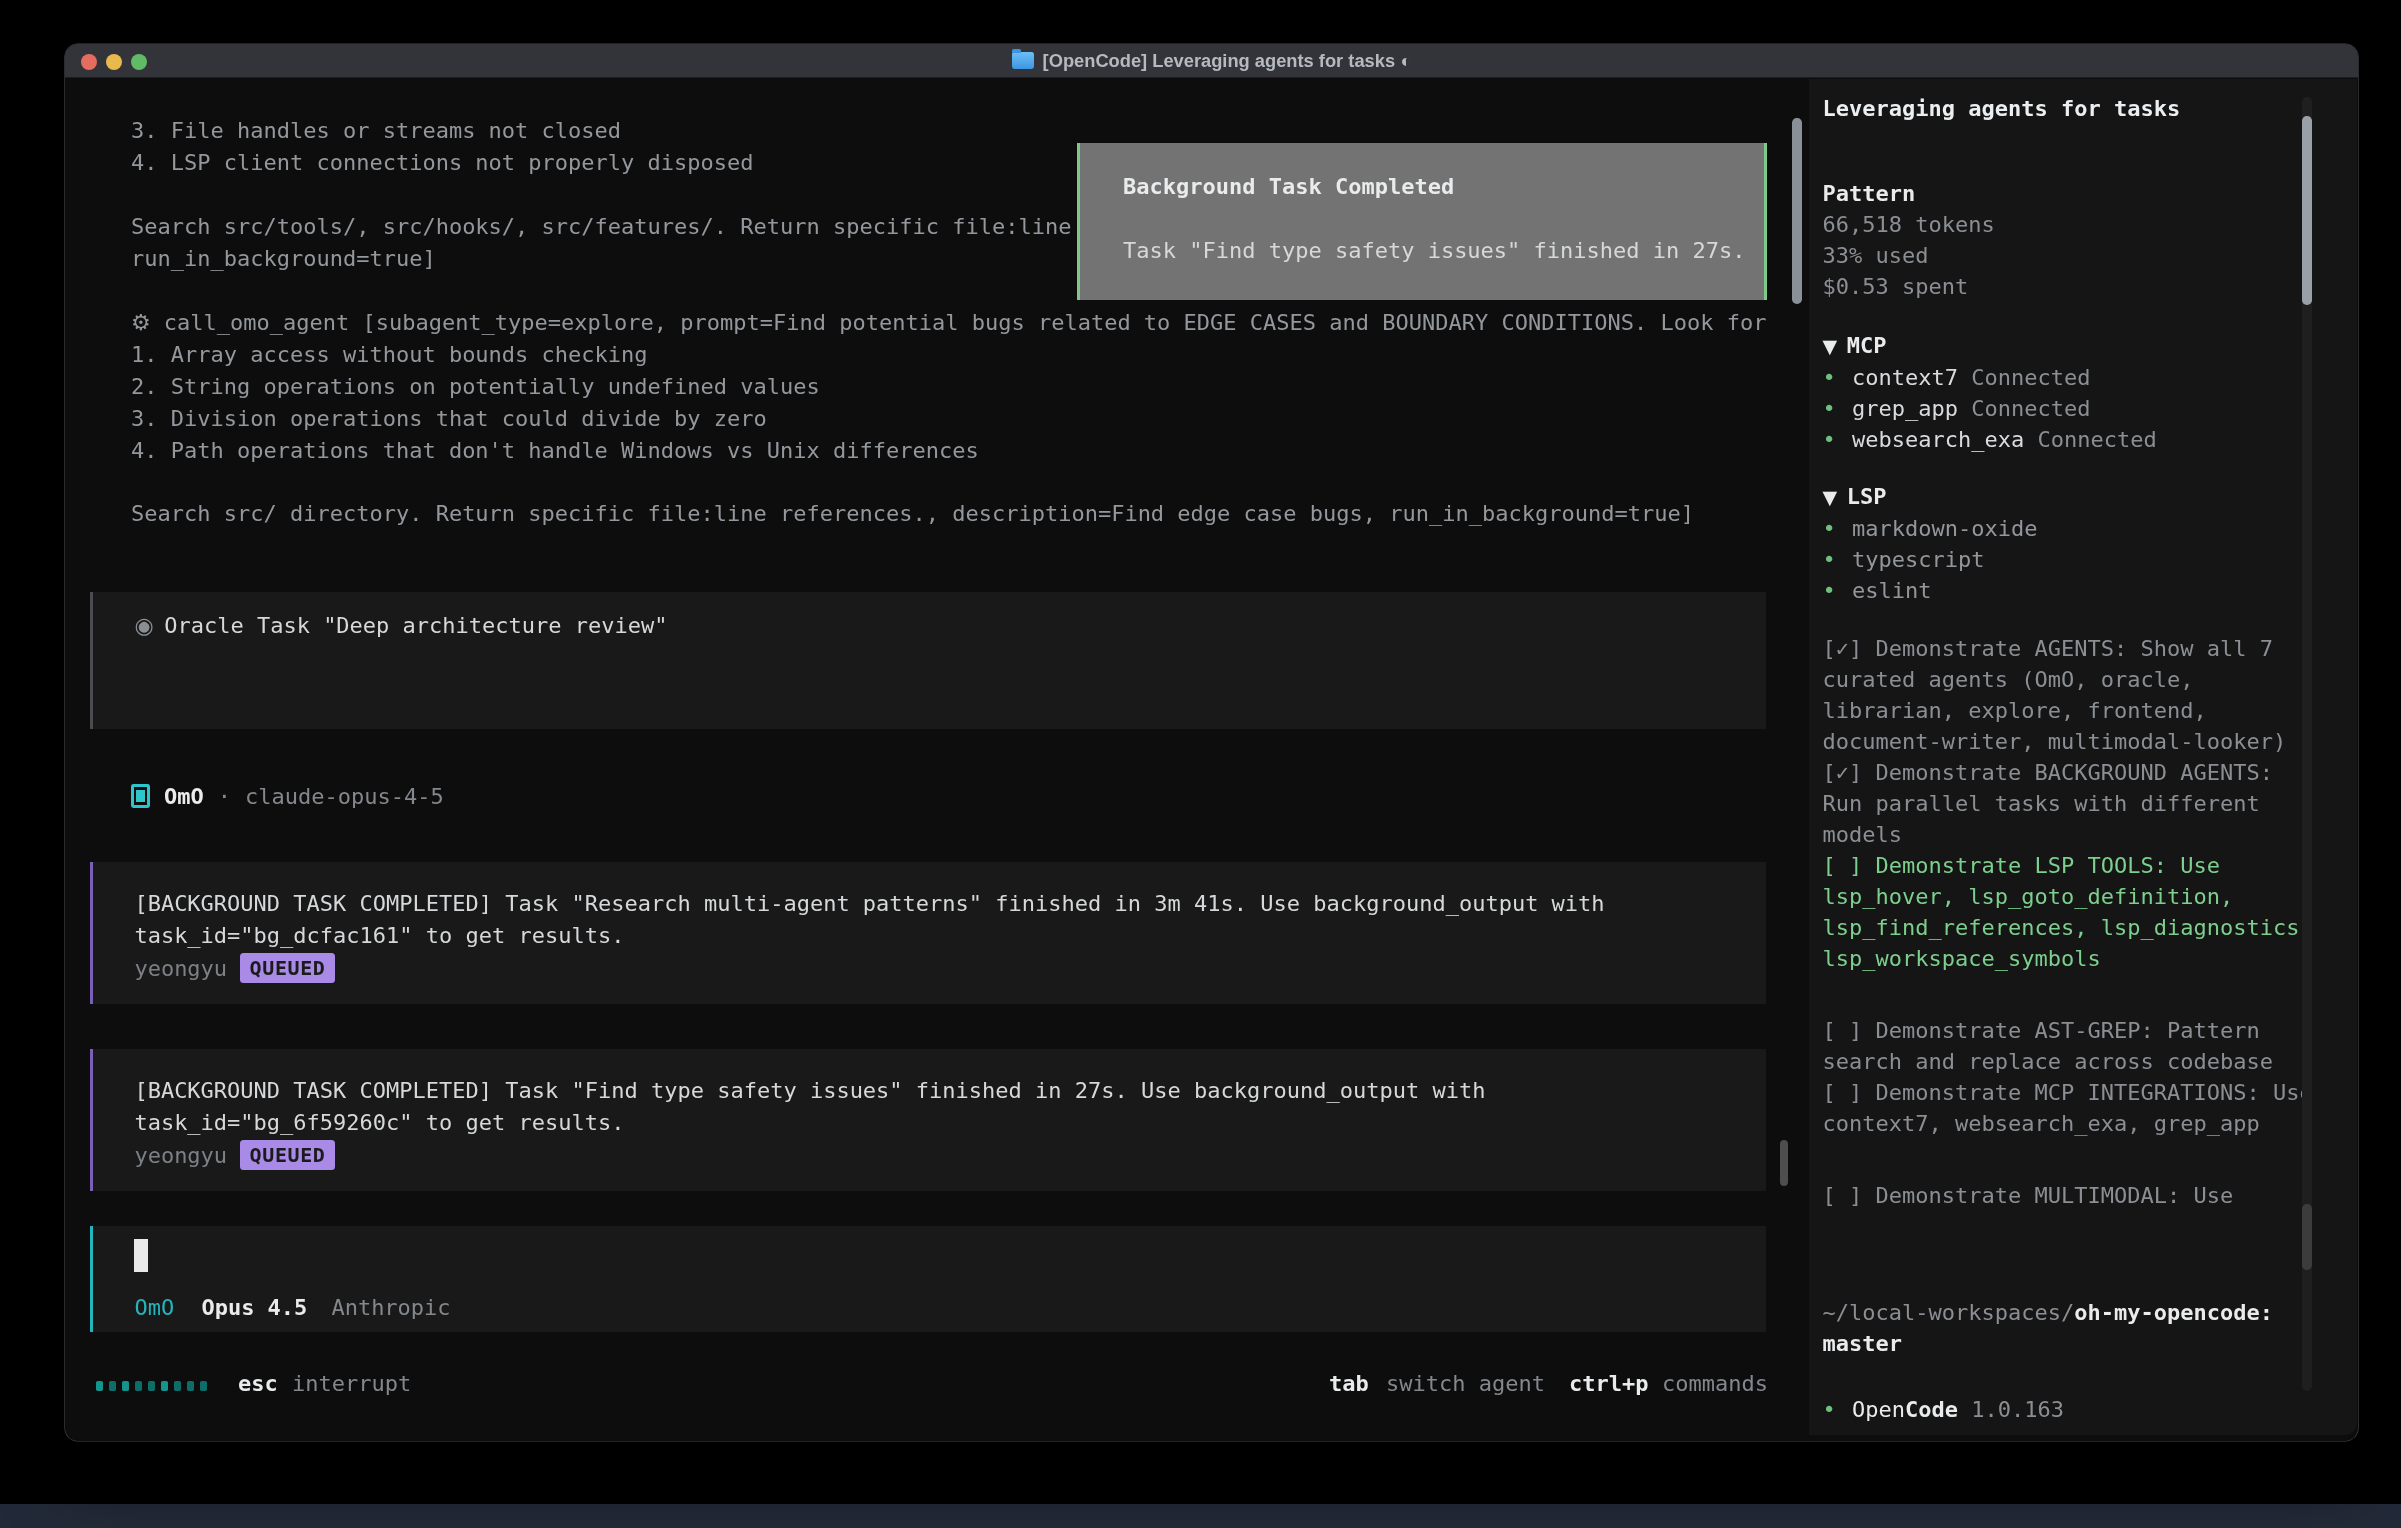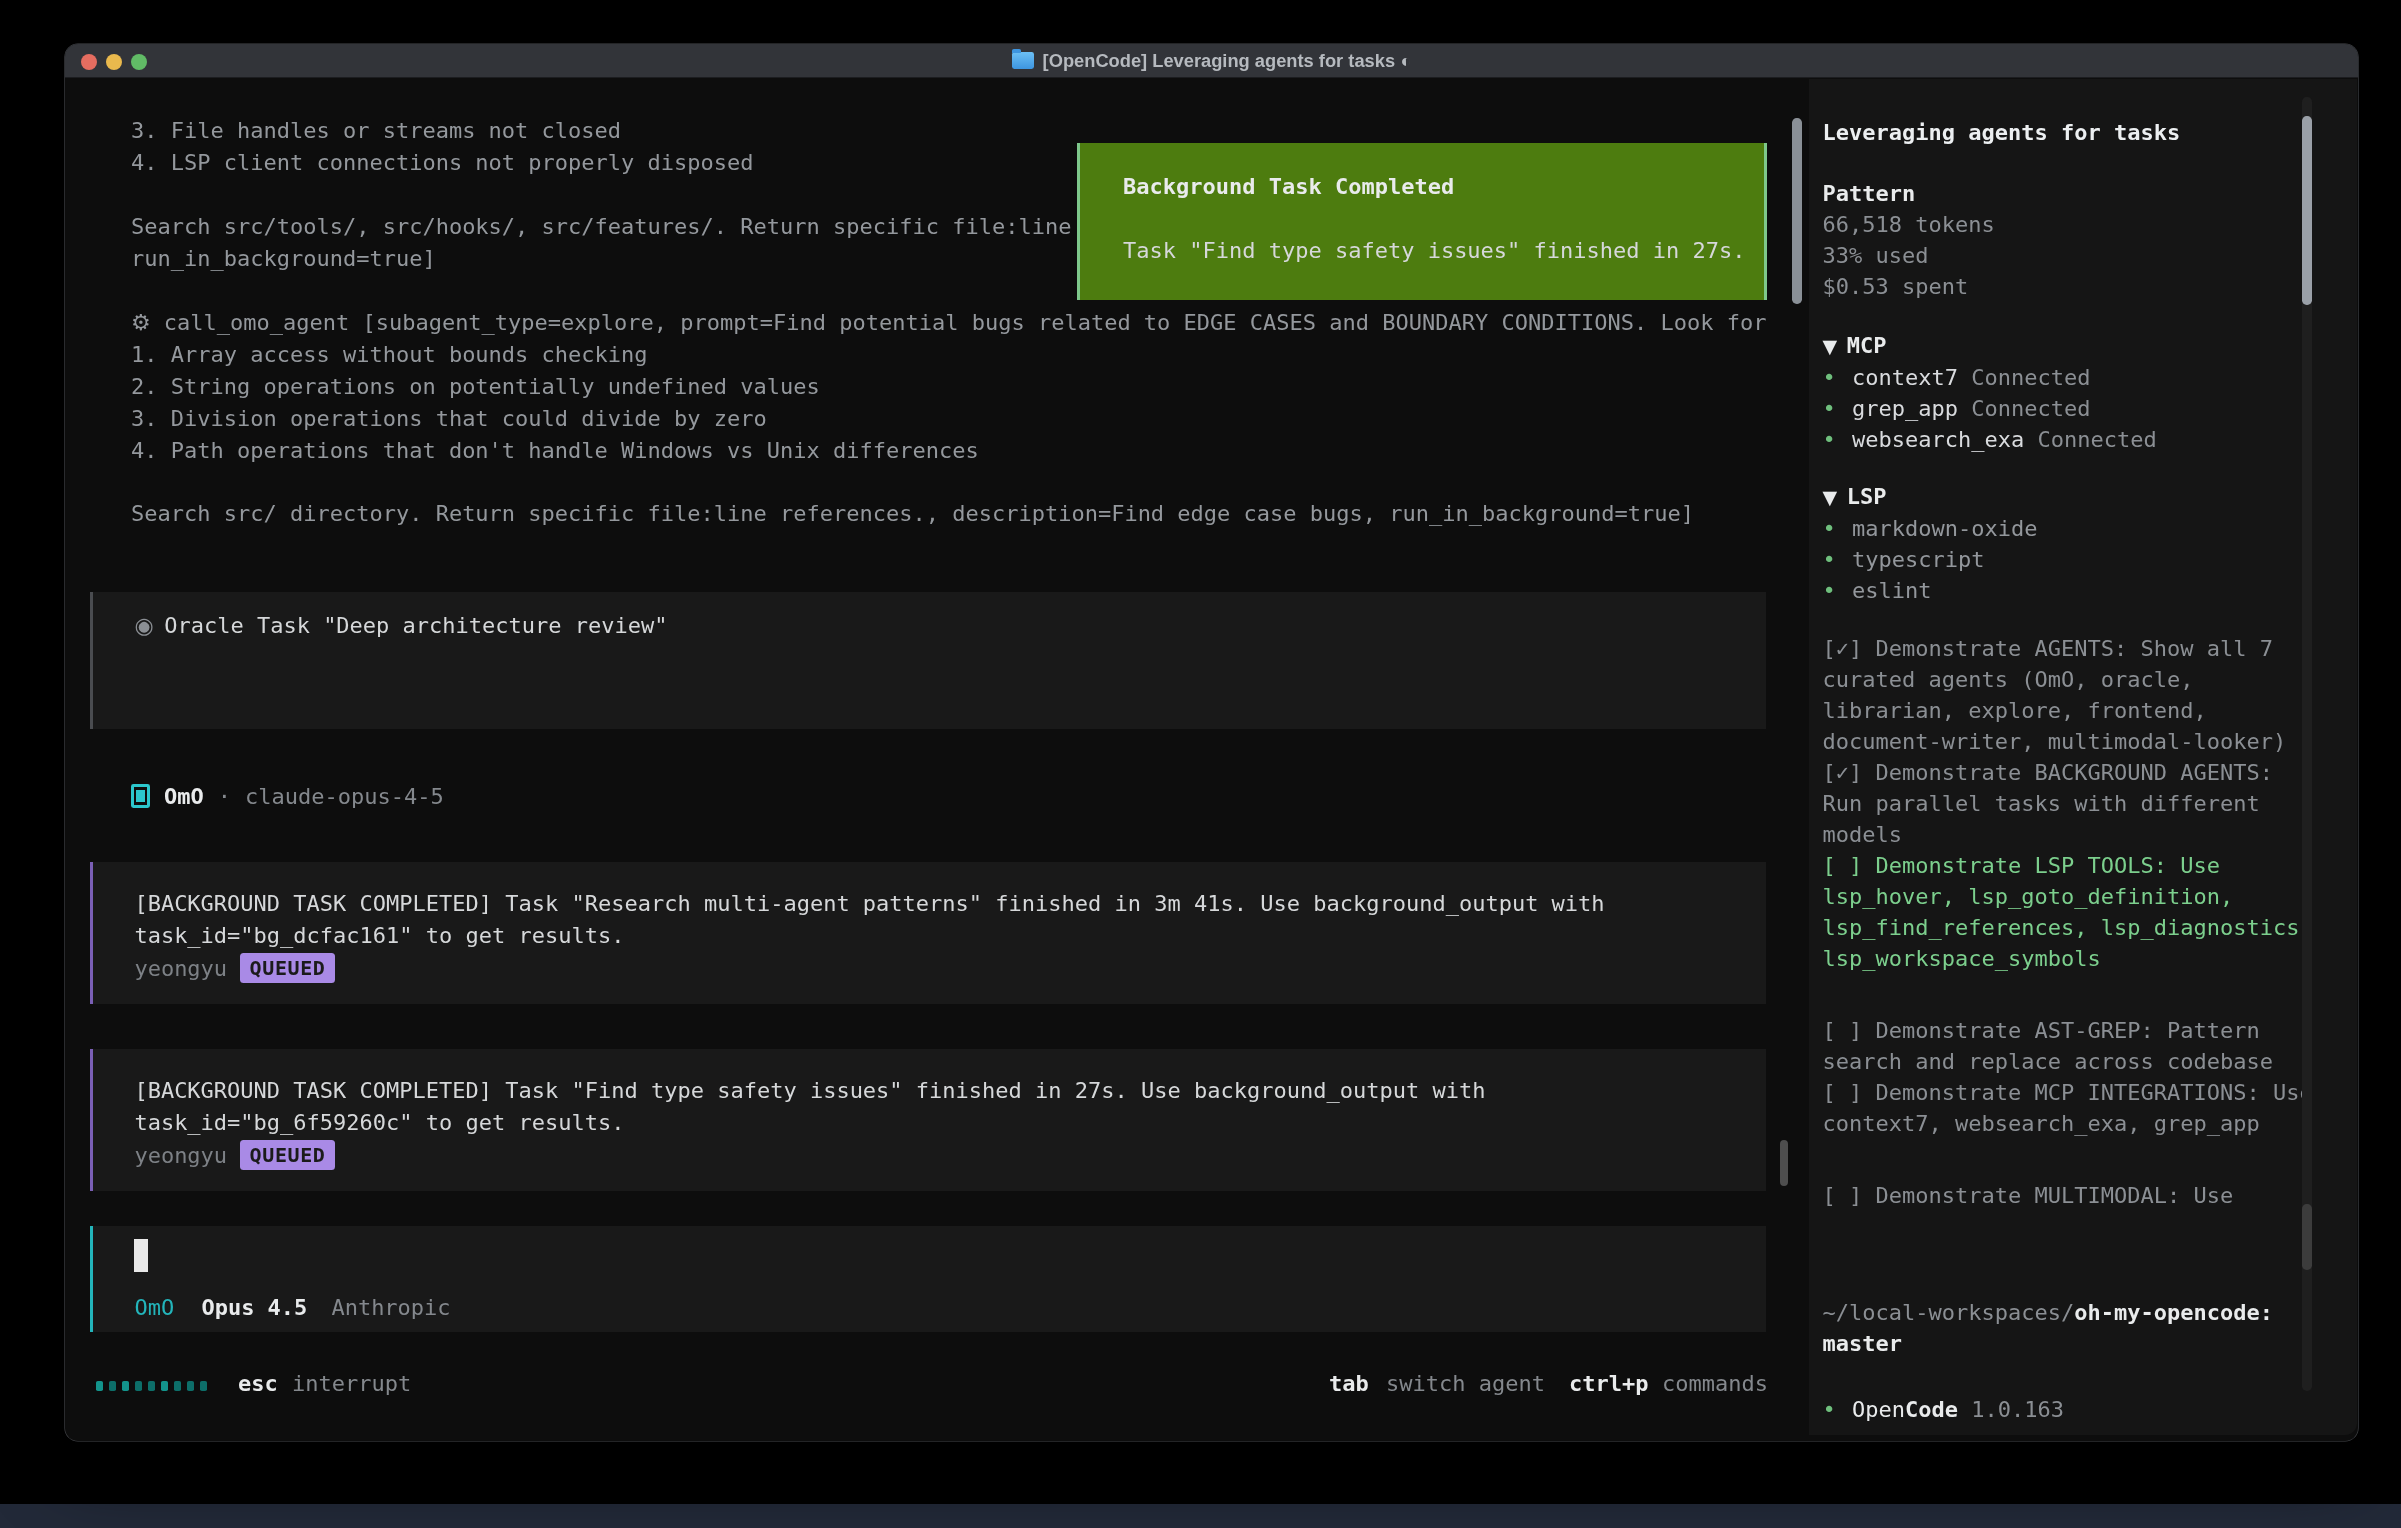--- a/index.html
+++ b/index.html
@@ -77,36 +77,36 @@
   .statusbar { position:absolute; left:0; top:1327px; width:1714px; height:32px; font-size:22px;text-align:center; }
   .spinner { position:absolute; left:31px; top:9.5px; display:flex; gap:6.5px; }
   .spinner .dot { width:6.5px; height:10px; border-radius:1.8px; background:#0d6e69; }
   .spinner .dot.bright { background:#13948c; }
   .sb-key { color:#e9ebec; font-weight:bold; position:absolute; }
   .sb-label { color:#84888d; position:absolute; }
 
   
   .toast {
     position:absolute; left:1012px; top:99px; width:690px; height:157px;
-    background:#4d7c0f; border-left:3px solid #7ec88b; border-right:3px solid #7ec88b; z-index:30;
+    background:#737373; border-left:3px solid #7ec88b; border-right:3px solid #7ec88b; z-index:30;
   }
   .toast .t-title { position:absolute; left:43px; top:31px; font-size:22px; font-weight:bold; color:#e9ebec; white-space:pre; }
   .toast .t-body  { position:absolute; left:43px; top:95px; font-size:22px; color:#d6d8da; white-space:pre; }
 
   
   .main-scroll-thumb-top    { position:absolute; left:1727px; top:74px;  width:9.5px; height:186px; background:#8a9097; border-radius:4.7px; }
   .main-scroll-thumb-bottom { position:absolute; left:1715px; top:1096px; width:8.3px; height:46px;  background:#4e4e4e; border-radius:4.1px; }
 
   
   .sidebar {
     position:absolute; left:1744px; top:35px; width:548px; height:1356px;
     background:#151515; border-bottom-right-radius:11.8px;
   }
   .sidebar .block { position:absolute; left:13.6px; width:496px; font-size:22px; line-height:31px; }
-  .sb-title { top:38px; color:#eceff1; font-weight:bold; }
+  .sb-title { top:14px; color:#eceff1; font-weight:bold; }
   .sb-heading { color:#e9ebec; font-weight:bold; }
   .dim { color:#8b8f94; }
   .tri { color:#e9ebec; font-family:"DejaVu Sans", sans-serif; font-size:19px; margin-right:9.5px; }
   .dot-item { display:flex; gap:0; }
   .g-bullet { color:#6fbf7d; width:29.5px; flex:none; }
   .mcp-name { color:#d9dbde; }
   .mcp-status { color:#8b8f94; }
   .lsp-name { color:#93979c; }
   .todo-item { white-space:pre-wrap; color:#8b8f94; }
   .todo-item.active { color:#7ccf8d; }

